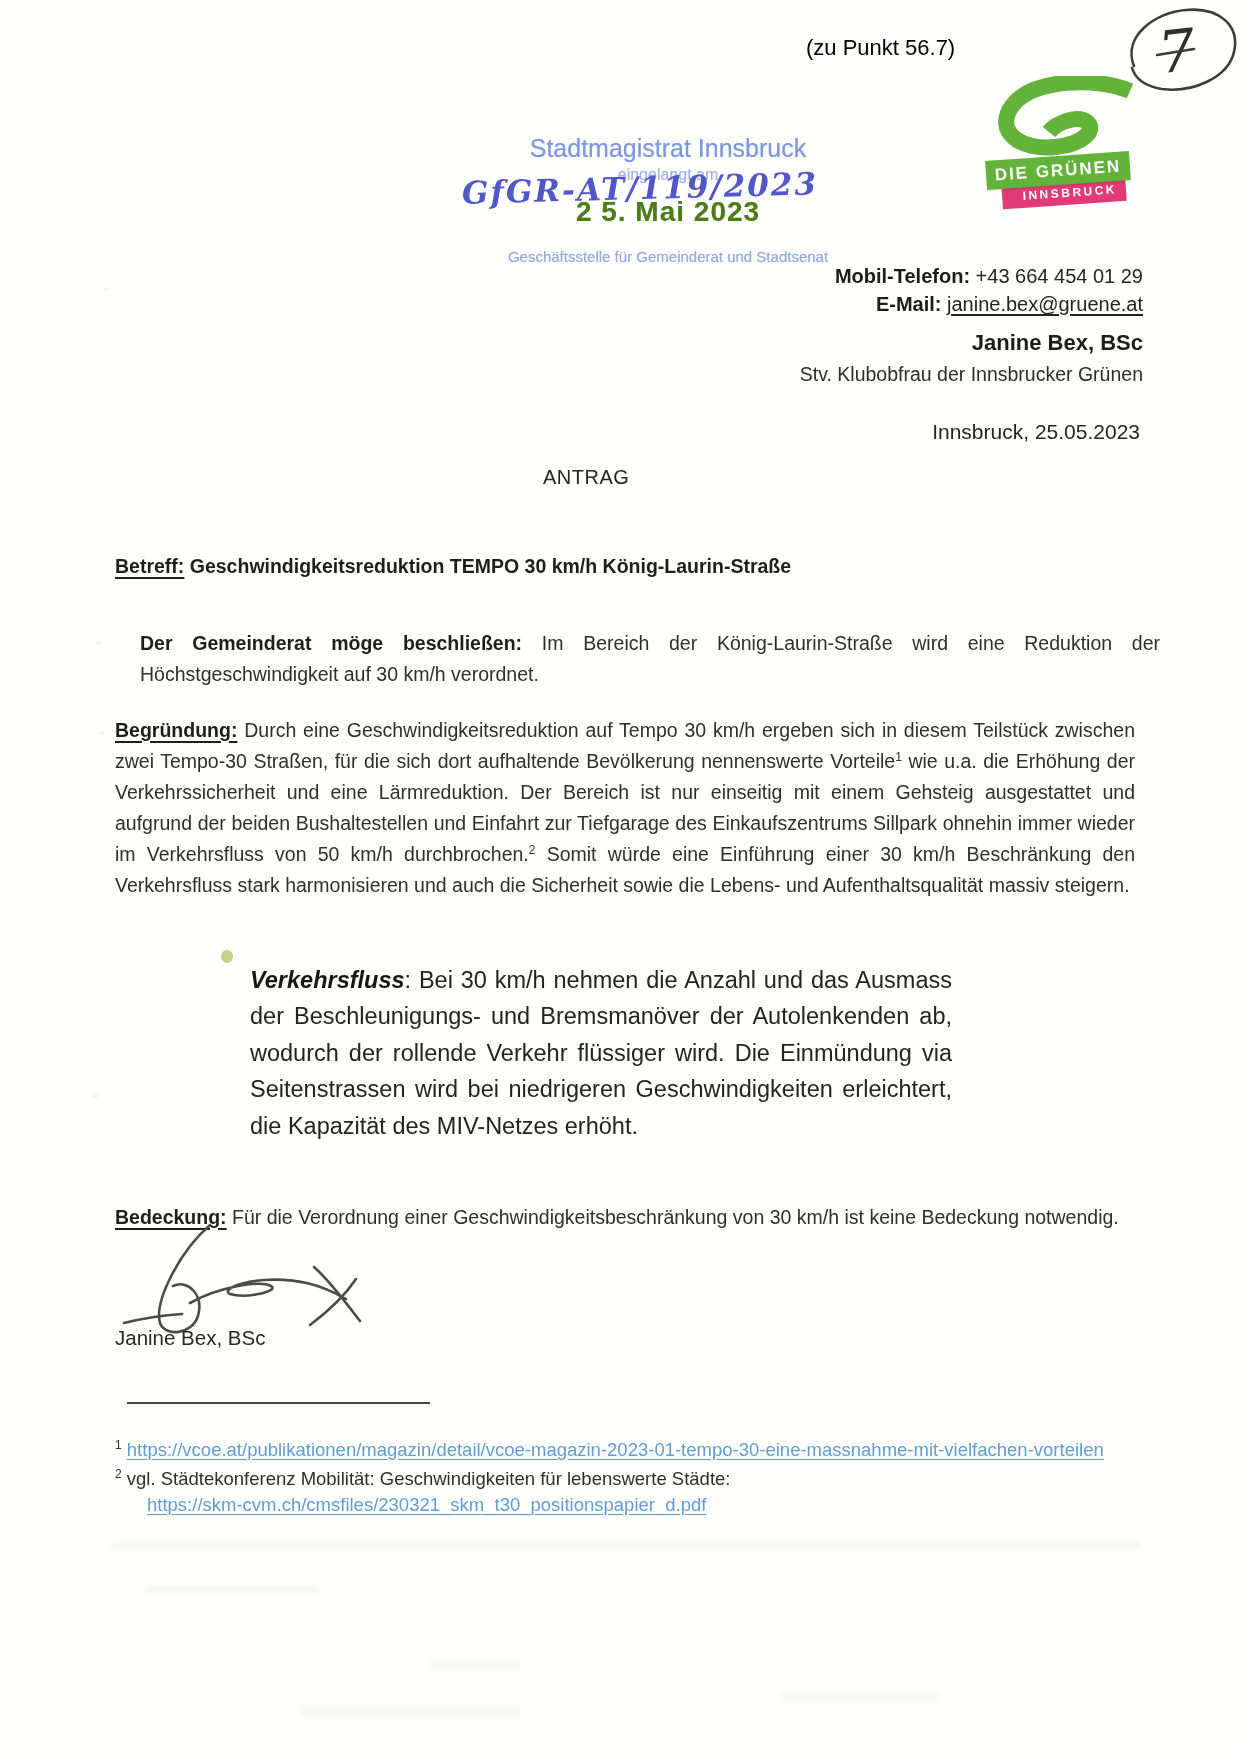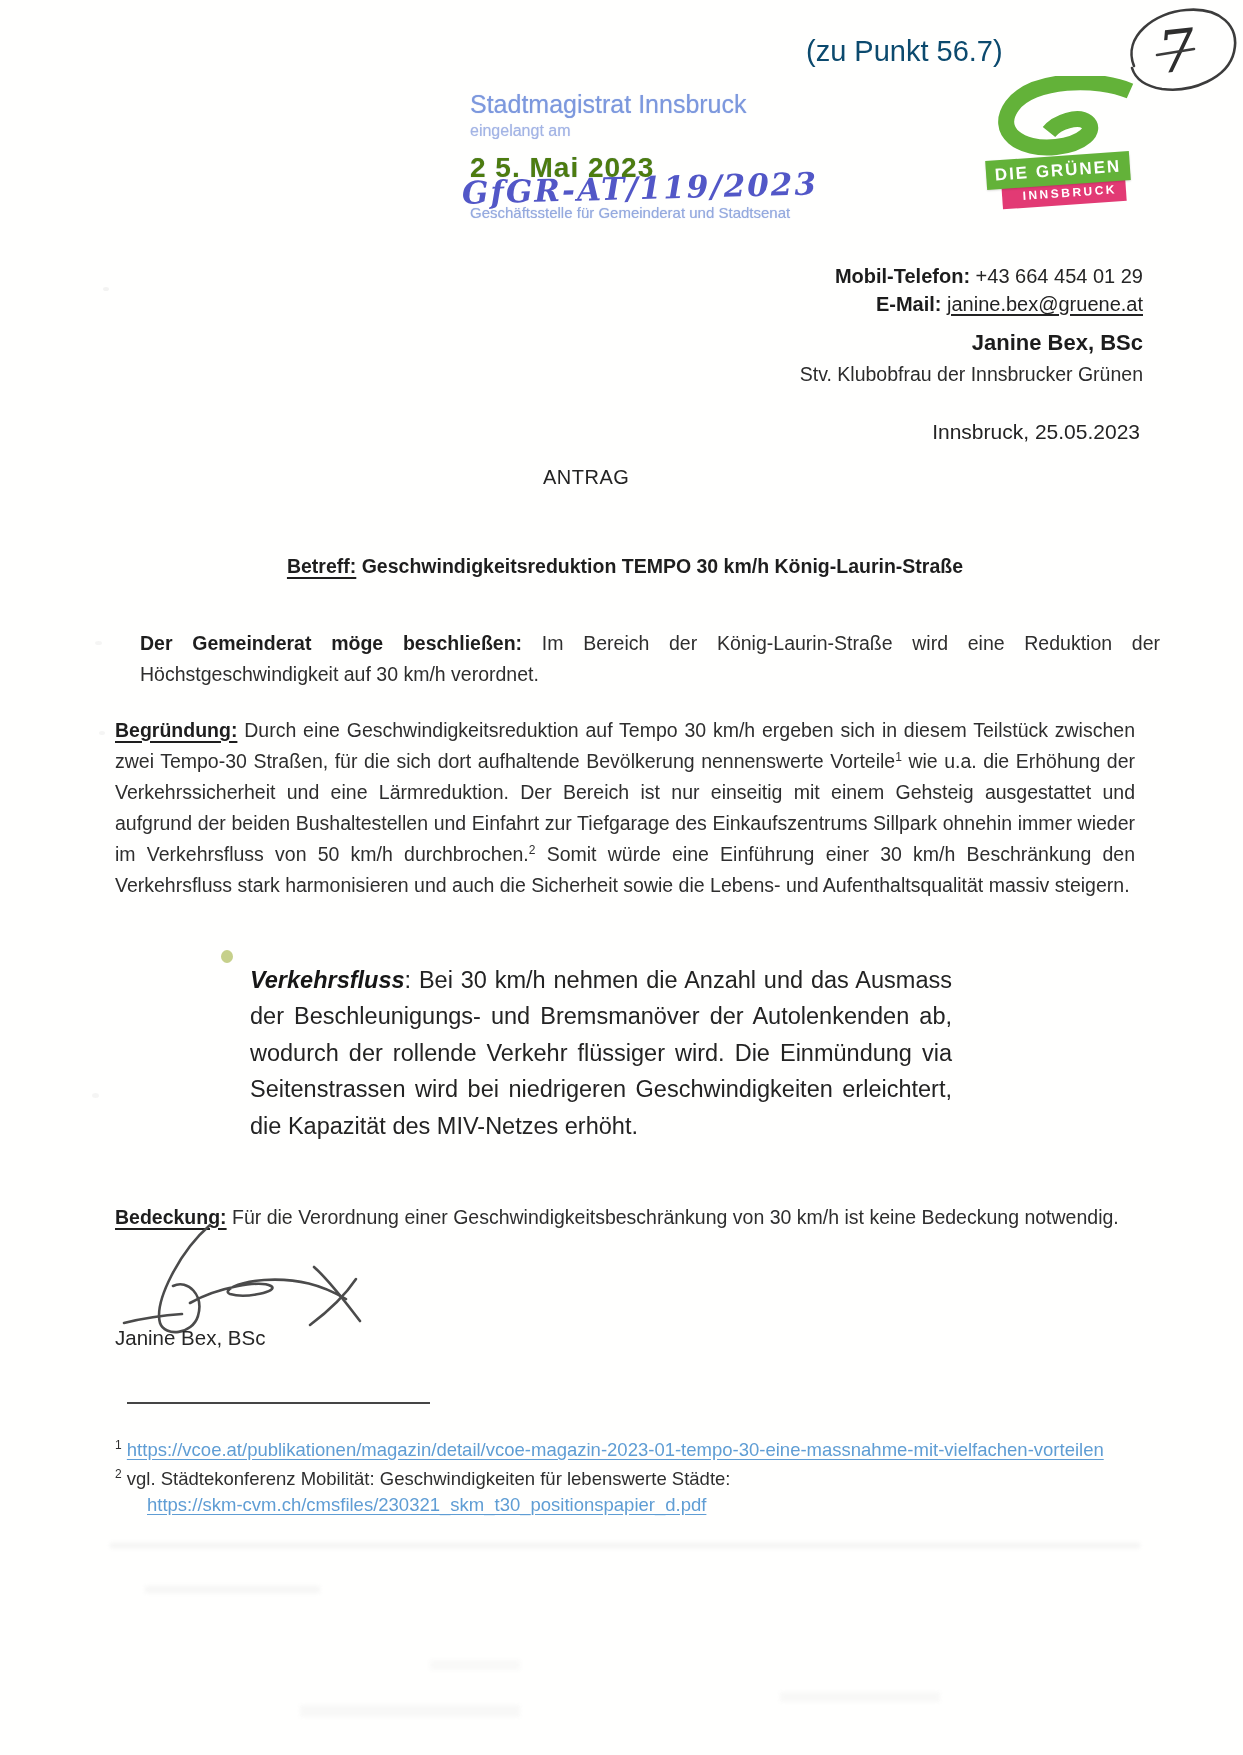--- a/index.html
+++ b/index.html
@@ -1,26 +1,26 @@
 <!DOCTYPE html>
 <html><head>
 <meta charset="utf-8">
 <style>
   html,body{margin:0;padding:0;background:#ffffff;}
   .page{
     position:relative;width:1243px;height:1755px;background:#fffffe;
     font-family:"Liberation Sans", sans-serif;color:#2f2f2f;overflow:hidden;
   }
   
-  .blue-note{position:absolute;left:806px;top:35px;font-size:29px;color:#0c4a6e;}
+  .blue-note{position:absolute;left:806px;top:35px;font-size:22px;color:#000000;}
   .circled-seven{position:absolute;left:1112px;top:4px;width:131px;height:90px;}
   .circled-seven path{stroke:#3c3c3c;stroke-width:2.6;fill:none;stroke-linecap:round;}
   .circled-seven text{fill:#2e2e2e;font-family:"DejaVu Serif",serif;font-style:italic;font-size:58px;}
   
-  .stamp-line{position:absolute;left:470px;width:396px;text-align:left;}
+  .stamp-line{position:absolute;left:470px;width:396px;text-align:center;margin-top:44px;}
   .stamp-org{top:90px;font-size:25px;font-weight:500;color:#7c98dd;text-shadow:0 0 1px #aebdea;}
   .stamp-received{top:122px;font-size:16px;color:#a3b4e4;text-shadow:0 0 1px #c2cdef;}
   .stamp-date{top:152px;font-size:28px;font-weight:600;color:#4d7c0f;letter-spacing:1px;text-shadow:0 0 1px #a9b9ea;}
   .stamp-office{top:204px;font-size:15px;color:#95aade;text-shadow:0 0 1px #bac7ec;}
   .stamp-hand{
     position:absolute;left:462px;top:170px;font-family:"DejaVu Serif",serif;font-style:italic;
     font-size:31px;font-weight:600;color:#5257c7;letter-spacing:2px;transform:rotate(-1.5deg);white-space:nowrap;
   }
   
   .logo{position:absolute;left:980px;top:76px;width:160px;height:156px;}
@@ -37,21 +37,21 @@
   .person{position:absolute;right:100px;top:330px;text-align:right;}
   .person-name{font-size:22px;font-weight:700;color:#1c1c1c;}
   .person-role{font-size:19.5px;margin-top:7px;color:#2c2c2c;}
   .dateline{position:absolute;right:103px;top:420px;font-size:21px;color:#242424;}
   .doc-type{position:absolute;left:543px;top:466px;font-size:20px;letter-spacing:.5px;color:#242424;}
   
   .body-block{position:absolute;left:115px;width:1020px;font-size:19.5px;line-height:31px;
     text-align:justify;color:#2e2e2e;}
   .body-block b{color:#1e1e1e;}
   .lbl-underline{font-weight:700;text-decoration:underline;text-decoration-thickness:2px;text-underline-offset:4px;color:#1e1e1e;}
-  .subject{top:551px;font-weight:700;color:#1e1e1e;text-align:center;}
+  .subject{top:551px;font-weight:700;color:#1e1e1e;text-align:left;}
   .resolution{top:608px;margin-left:25px;}
   .justification{top:695px;}
   sup.fnref{font-size:12px;vertical-align:super;line-height:0;}
   .quote{position:absolute;left:250px;top:938px;width:702px;font-size:23.5px;line-height:36.5px;
     text-align:justify;color:#232323;}
   .quote b{color:#161616;font-style:italic;}
   .bullet-dot{position:absolute;left:221px;top:950px;width:12px;height:13px;border-radius:50%;
     background:#c6d08b;filter:blur(.6px);}
   .coverage{top:1182px;}
   

